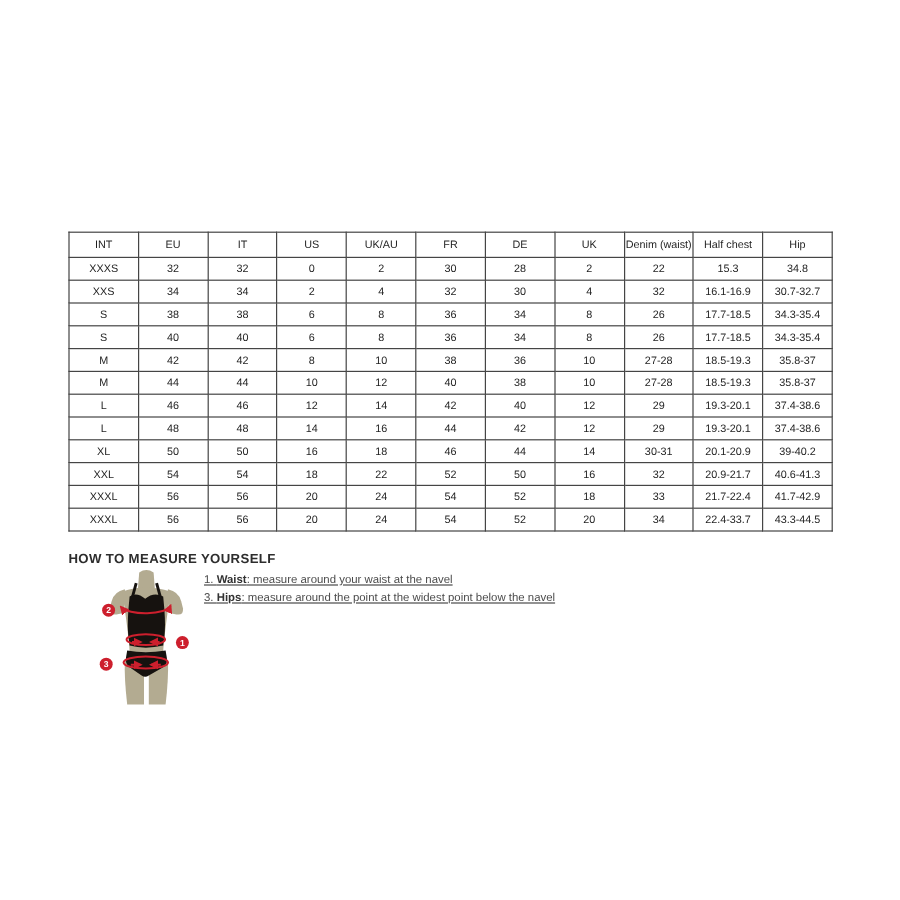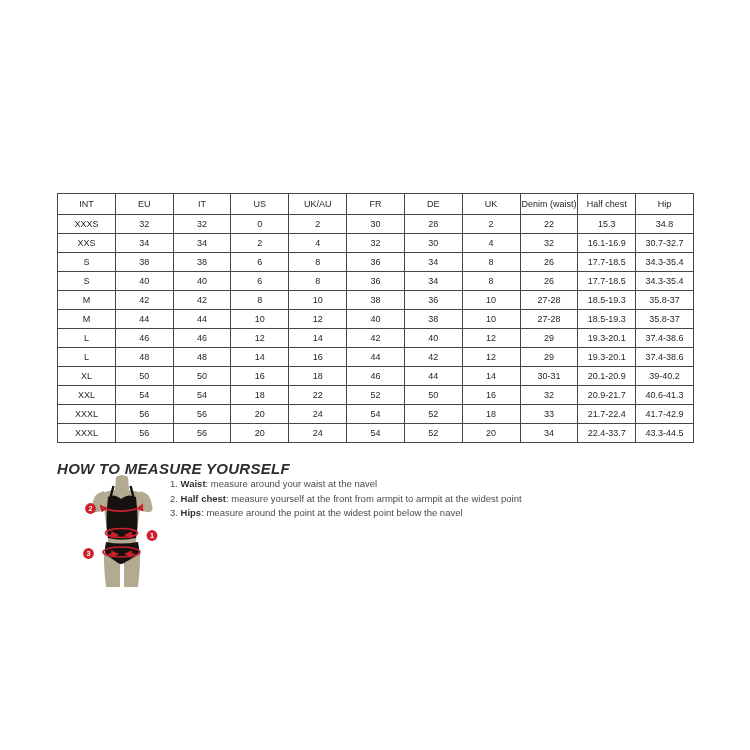--- a/index.html
+++ b/index.html
@@ -16,26 +16,26 @@
     border:1px solid #454545; font-size:9px; font-weight:400;
     color:#1f1f1f; text-align:center; vertical-align:middle; padding:0;
     overflow:hidden; white-space:nowrap;
   }
   table.size-chart th { height:21px; }
   table.size-chart td { height:19px; }
 
   
   .measure-heading {
     position:absolute; left:57px; top:460px;
-    font-size:15px; font-weight:700; letter-spacing:0.3px; color:#2d2d2d;font-style:italic;
+    font-size:11px; font-weight:700; letter-spacing:0.3px; color:#2d2d2d;
   }
   .figure-wrap { position:absolute; left:76px; top:474px; width:92px; height:118px; }
   ol.steps {
     position:absolute; left:170px; top:477px; list-style:none;
-    font-size:9.5px; color:#4b4b4b;
+    font-size:9.5px; color:#4b4b4b;text-decoration:underline;
   }
   ol.steps li { line-height:14.6px; }
   ol.steps li b { color:#333333; }
 </style>
 </head>
 <body>
 
 <div class="page">
 
   <table class="size-chart">
@@ -262,17 +262,16 @@
         <g>
           <circle cx="12.5" cy="79.5" r="5.4" fill="#cd1f2d"></circle>
           <text x="12.5" y="82" fill="#ffffff">3</text>
         </g>
       </g>
     </svg>
   </div>
 
   <ol class="steps">
       <li><span>1. </span><b>Waist</b><span>: measure around your waist at the navel</span></li>
-      <li><span>2. </span><b>Half chest</b><span>: measure yourself at the front from armpit to armpit at the widest point</span></li>
       <li><span>3. </span><b>Hips</b><span>: measure around the point at the widest point below the navel</span></li>
     </ol>
 
 </div>
 
 </body></html>

